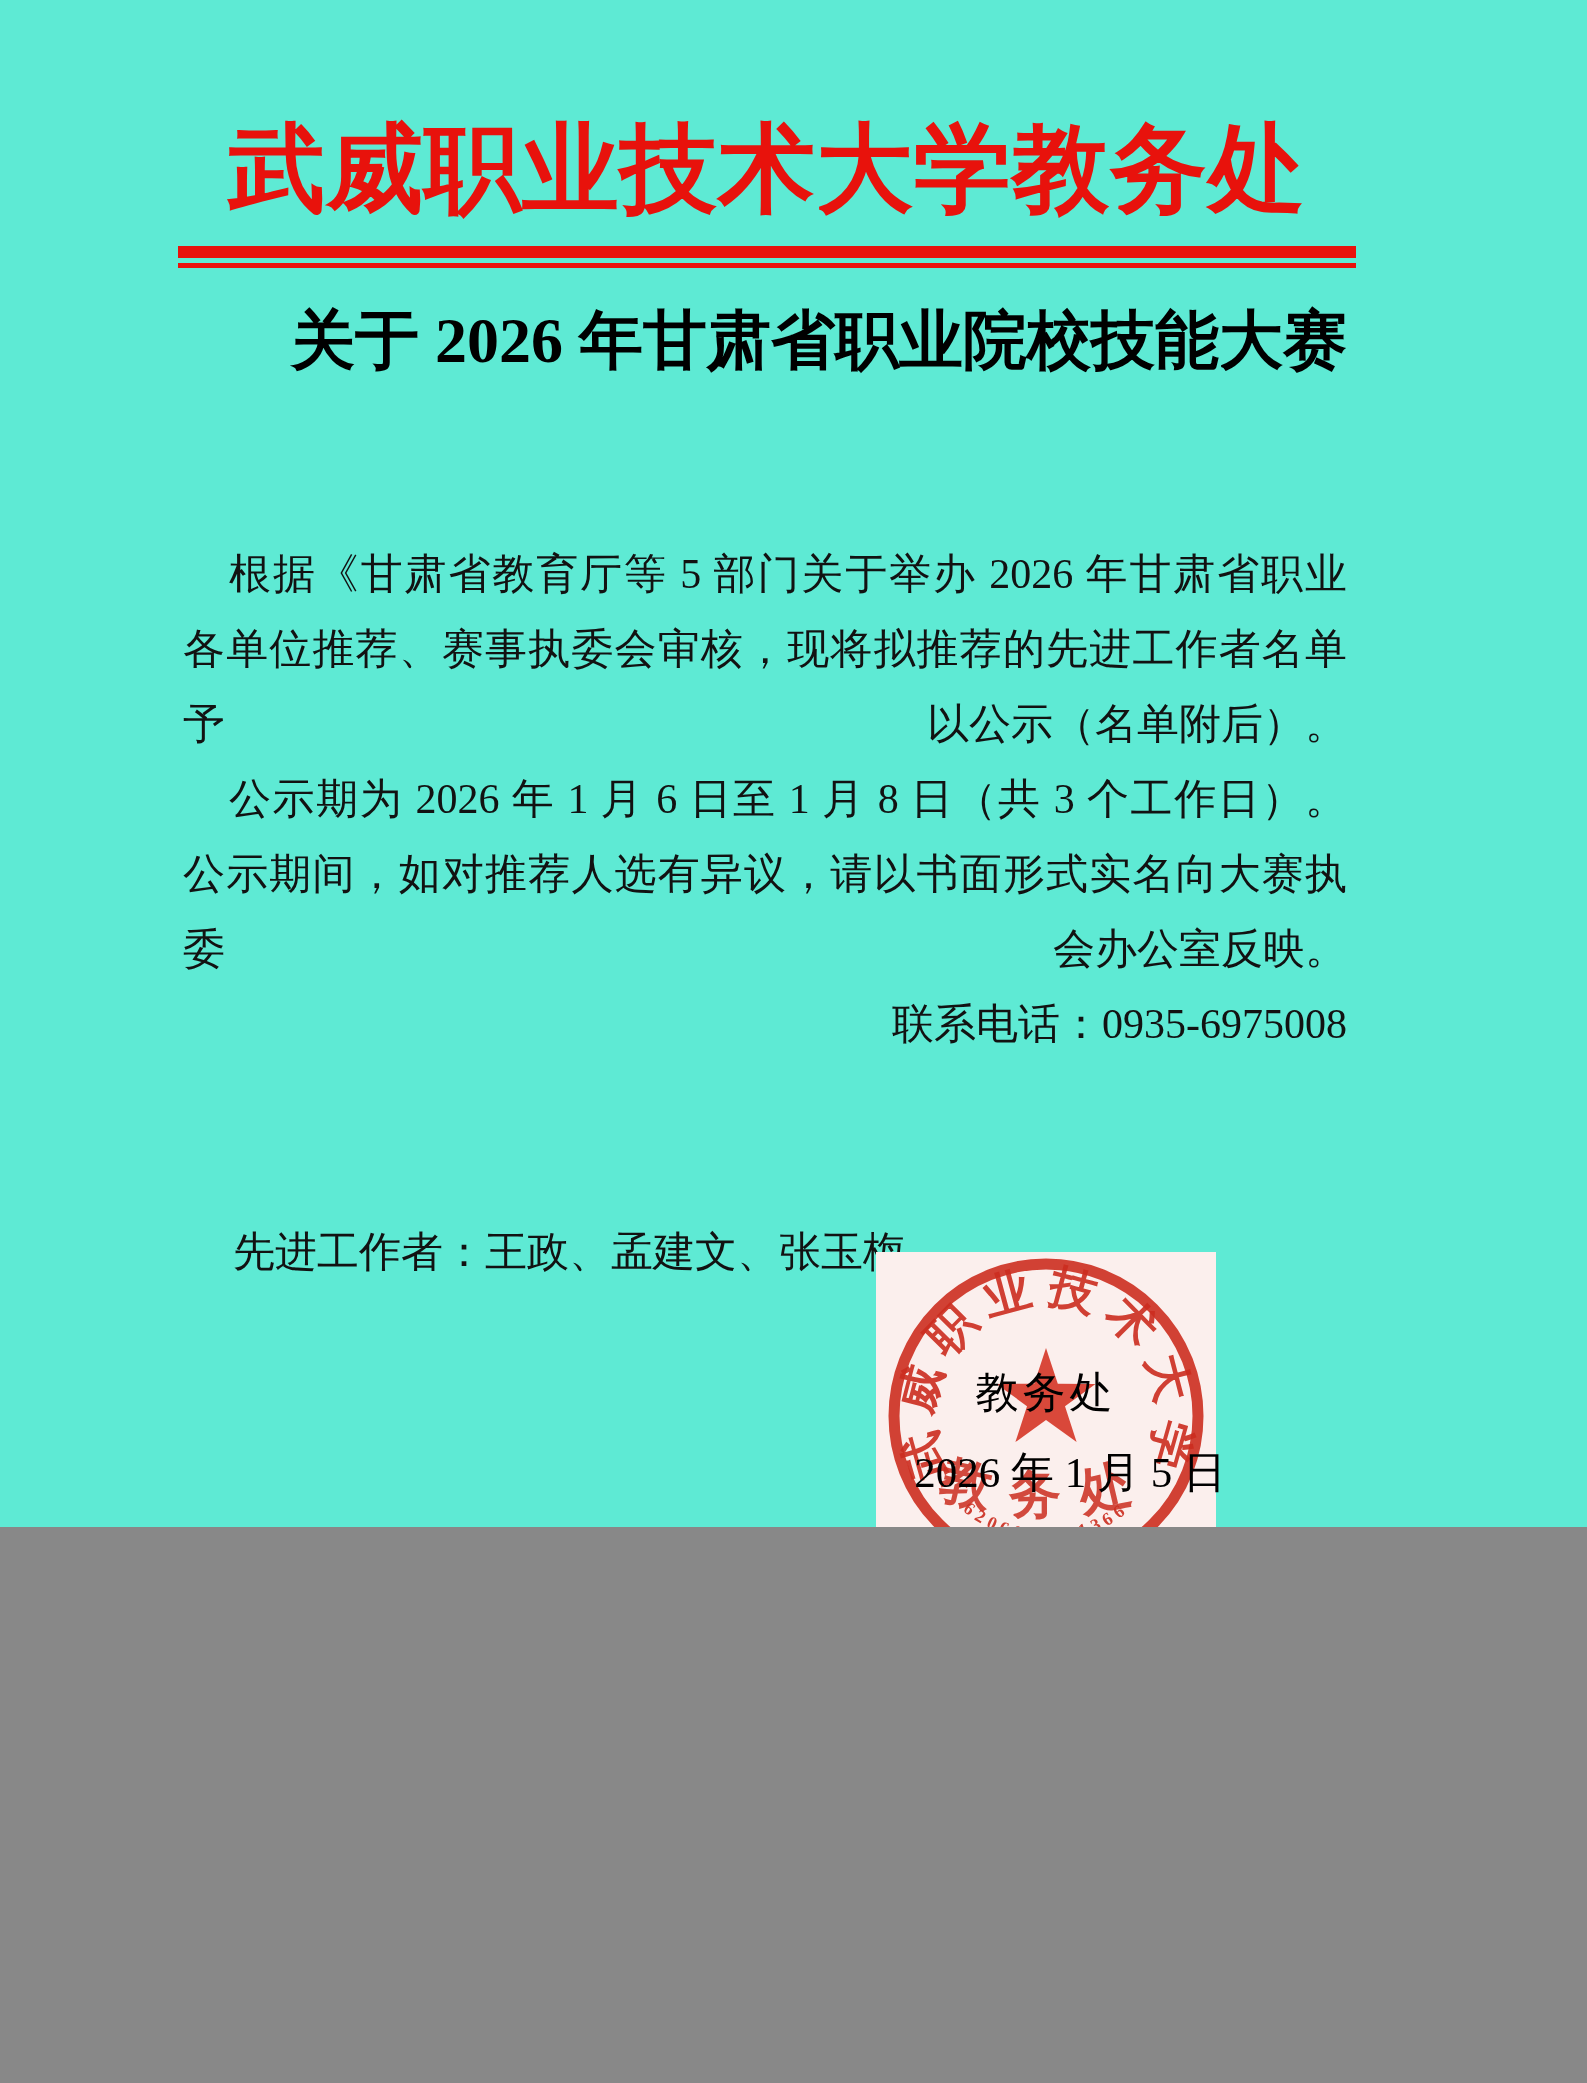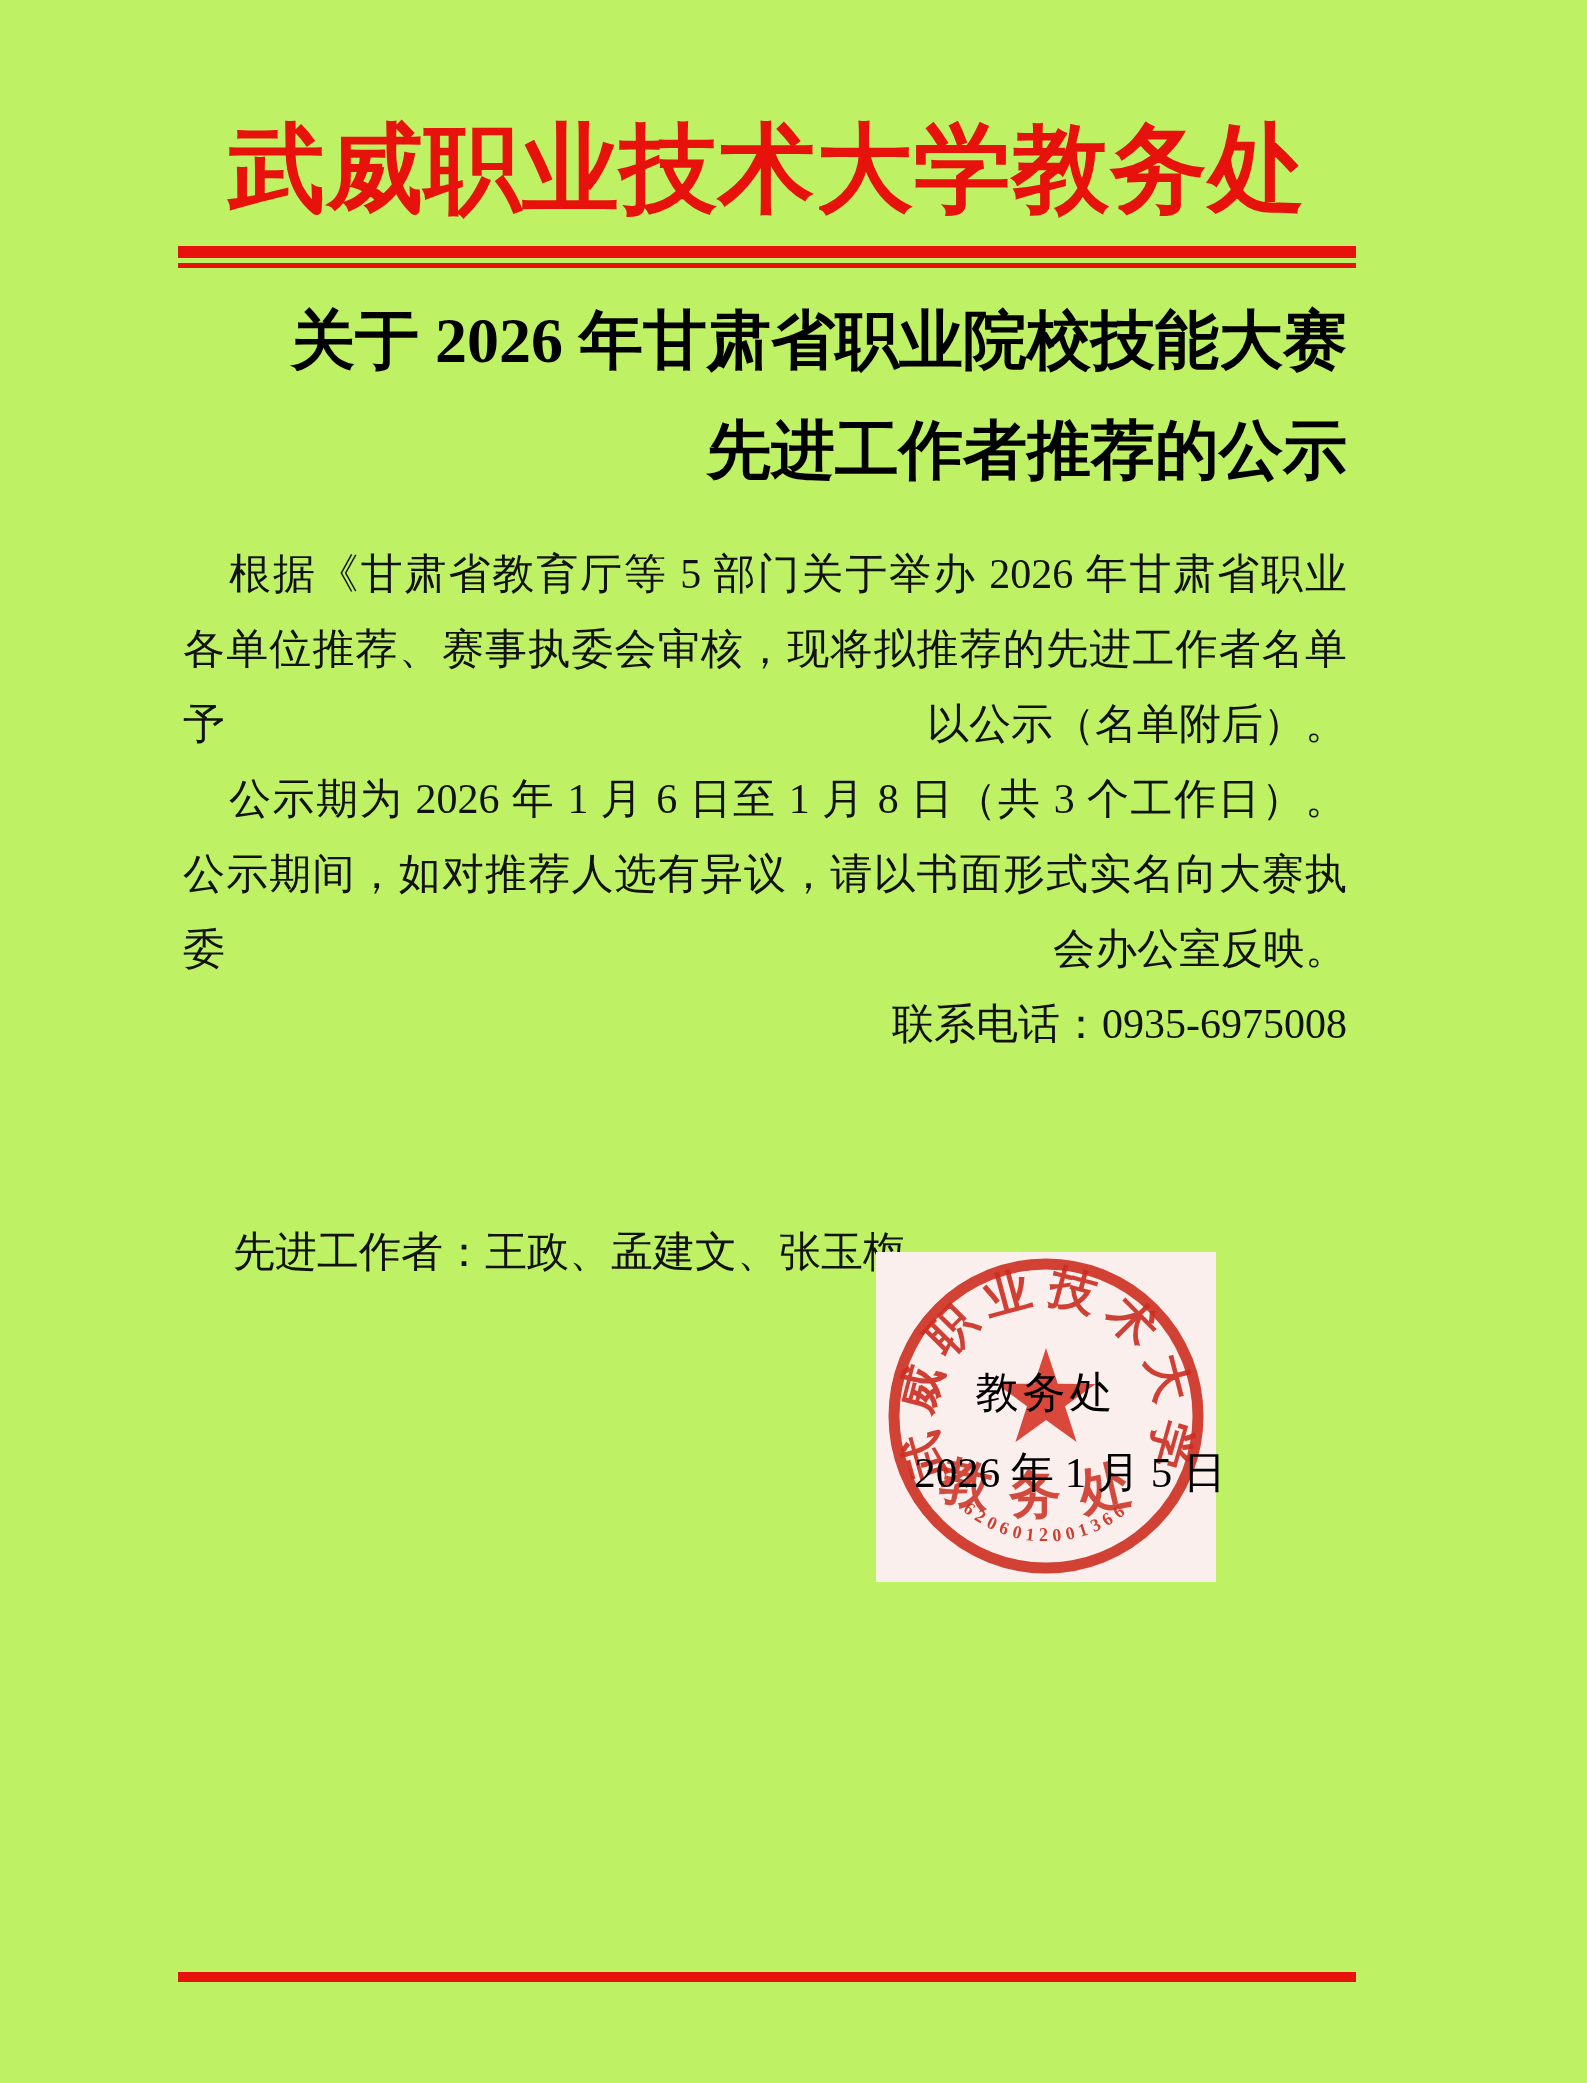--- a/index.html
+++ b/index.html
@@ -1,19 +1,19 @@
 <!DOCTYPE html>
 <html style="--accent: #e8120c; --stampbg: #fbefed;"><head>
 <meta charset="utf-8">
 <style>
   html,body{margin:0;padding:0;background:#888;}
   .page{
     position:relative;
-    width:1587px;height:2083px;
-    background:#bef264;
+    width:1587px;height:1527px;
+    background:#5eead4;
     font-family:"Liberation Serif","DejaVu Serif",serif;
     overflow:hidden;
   }
   .letterhead{
     position:absolute;left:178px;top:116px;width:1178px;
     font-size:97px;font-weight:bold;line-height:1.12;
     color:var(--accent,#e8120c);
     text-align:center;white-space:nowrap;
     letter-spacing:1px;
   }
@@ -63,21 +63,20 @@
 
 <div class="page">
 
   <div class="letterhead">武威职业技术大学教务处</div>
 
   <div class="rule rule-thick-top"></div>
   <div class="rule rule-thin-top"></div>
 
   <div class="doc-title">
     <div>关于 2026 年甘肃省职业院校技能大赛</div>
-    <div>先进工作者推荐的公示</div>
   </div>
 
   <div class="body-block">
     <div class="bline just ind">根据《甘肃省教育厅等 5 部门关于举办 2026 年甘肃省职业</div>
     <div class="bline just">各单位推荐、赛事执委会审核，现将拟推荐的先进工作者名单予</div>
     <div class="bline">以公示（名单附后）。</div>
     <div class="bline just ind">公示期为 2026 年 1 月 6 日至 1 月 8 日（共 3 个工作日）。</div>
     <div class="bline just">公示期间，如对推荐人选有异议，请以书面形式实名向大赛执委</div>
     <div class="bline">会办公室反映。</div>
     <div class="bline ind2">联系电话：0935-6975008</div>

